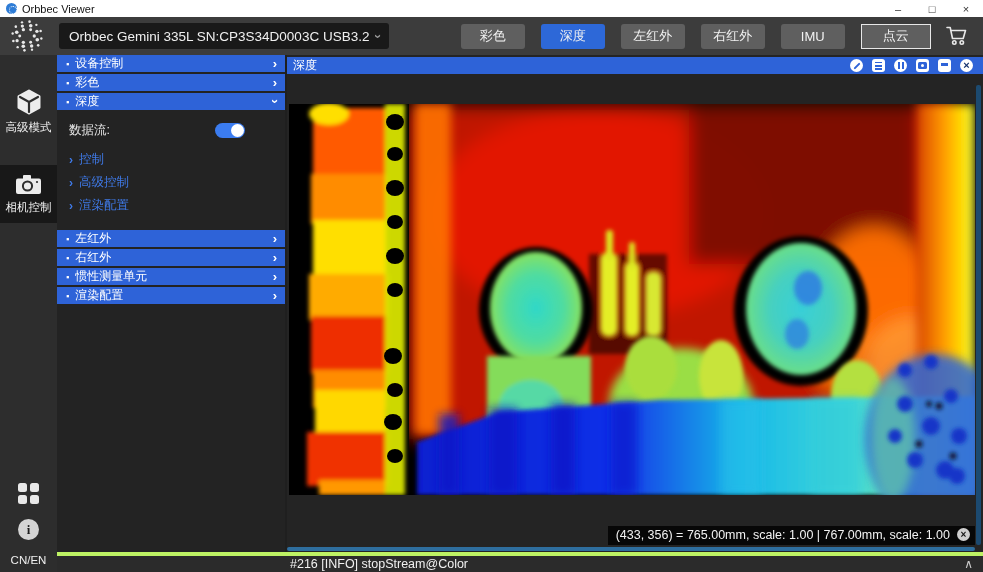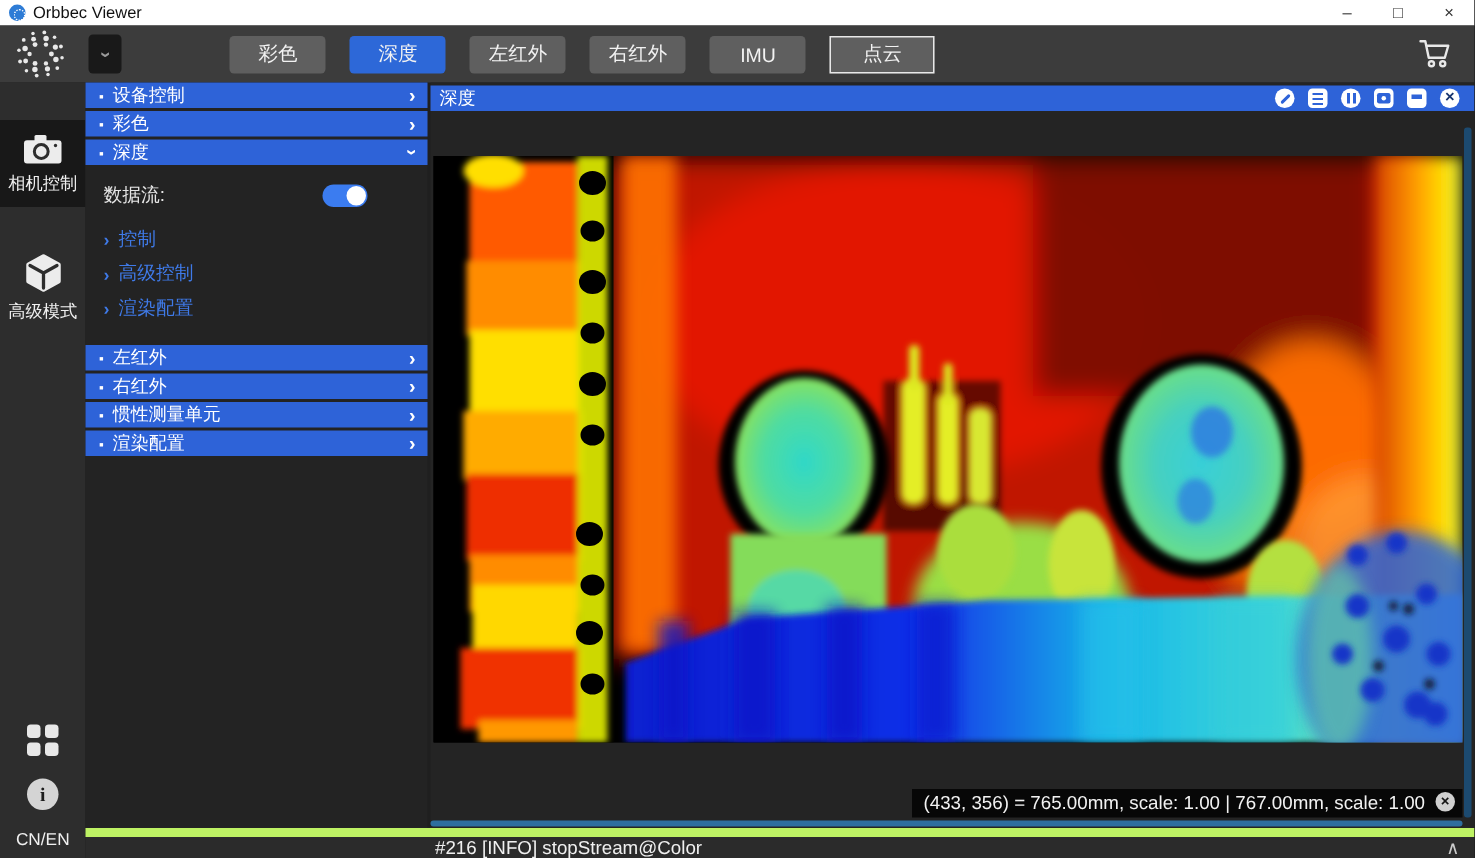--- a/index.html
+++ b/index.html
@@ -70,21 +70,21 @@
 
   .depth-canvas { position:absolute; left:2px; top:49px; width:686px; height:391px; background:#000; }
   .depth-canvas svg { display:block; width:100%; height:100%; }
 
   .vscroll { position:absolute; right:2px; top:30px; width:5px; height:460px; background:#1c4a70; border-radius:2px; }
   .status-line { position:absolute; right:8px; bottom:7px; background:#070707; color:#f2f2f2; font-size:12.5px; padding:2px 5px 3px 8px; display:flex; gap:7px; }
   .status-close { width:13px; height:13px; border-radius:50%; background:#cfcfcf; color:#141414; font-size:10px; font-weight:bold; display:flex; align-items:center; justify-content:center; line-height:1; }
   .hscroll { position:absolute; left:0; right:8px; bottom:1px; height:4px; background:#2e6e9e; border-radius:2px; }
 
   
-  .logbar { position:absolute; left:57px; right:0; bottom:0; height:20px; background:#2b2b2b; display:flex; align-items:center; padding-left:233px; font-size:12.5px; color:#f0f0f0; border-top:6px solid #bef264; }
+  .logbar { position:absolute; left:57px; right:0; bottom:0; height:20px; background:#2b2b2b; display:flex; align-items:center; padding-left:233px; font-size:12.5px; color:#f0f0f0; border-top:4px solid #bef264; }
   .log-caret { margin-left:auto; margin-right:10px; color:#cccccc; font-size:12px; }
 
   svg .st { stroke:#e8e8e8; fill:none; stroke-width:1.6; stroke-linejoin:round; stroke-linecap:round; }
 </style>
 </head>
 <body>
 
 <div class="titlebar">
   <span class="appicon"></span>
   <span>Orbbec Viewer</span>
@@ -120,53 +120,54 @@
         <circle cx="7" cy="27.5" r="1.4"></circle>
         <circle cx="6.2" cy="19.2" r="1.3"></circle>
         <circle cx="9.7" cy="11.7" r="1.4"></circle>
         <circle cx="16.5" cy="7" r="1.3"></circle>
         <circle cx="24.8" cy="6.2" r="1.4"></circle>
         <circle cx="32.3" cy="9.7" r="1.3"></circle>
         <circle cx="37" cy="16.5" r="1.4"></circle>
     </g>
   </svg>
   <div class="device-select">
+    <span>Orbbec Gemini 335L SN:CP3S34D0003C USB3.2</span>
     <span class="chev">›</span>
   </div>
   <div class="stream-buttons">
     <button class="sbtn">彩色</button>
     <button class="sbtn active">深度</button>
     <button class="sbtn">左红外</button>
     <button class="sbtn">右红外</button>
     <button class="sbtn">IMU</button>
     <button class="sbtn outlined">点云</button>
   </div>
   <svg class="cart" width="24" height="22" viewBox="0 0 24 22">
     <path class="st" d="M2,2.5 H5.2 L7.5,13.5 H18.2 L20.5,5.5 H6"></path>
     <circle class="st" cx="9.3" cy="17.5" r="1.7"></circle>
     <circle class="st" cx="16.8" cy="17.5" r="1.7"></circle>
   </svg>
 </div>
 
 <div class="sidebar">
+  <div class="side-item">
+    <svg width="26" height="26" viewBox="0 0 26 26">
+      <polygon points="13,2 23,7.5 23,18.5 13,24 3,18.5 3,7.5" fill="#ececec" stroke="#ececec" stroke-width="3" stroke-linejoin="round"></polygon>
+      <path d="M13,13 L13,23 M13,13 L4,8 M13,13 L22,8" stroke="#2d2d2d" stroke-width="2.2" fill="none" stroke-linecap="round"></path>
+    </svg>
+    <span>高级模式</span>
+  </div>
   <div class="side-item active">
     <svg width="27" height="21" viewBox="0 0 27 21">
       <rect x="1" y="4.5" width="25" height="15.5" rx="2" fill="#ececec"></rect>
       <rect x="8" y="1" width="8" height="5" rx="1" fill="#ececec"></rect>
       <circle cx="12.5" cy="12" r="4.6" fill="none" stroke="#2d2d2d" stroke-width="2"></circle>
       <circle cx="22" cy="8" r="1.1" fill="#2d2d2d"></circle>
     </svg>
     <span>相机控制</span>
-  </div>
-  <div class="side-item">
-    <svg width="26" height="26" viewBox="0 0 26 26">
-      <polygon points="13,2 23,7.5 23,18.5 13,24 3,18.5 3,7.5" fill="#ececec" stroke="#ececec" stroke-width="3" stroke-linejoin="round"></polygon>
-      <path d="M13,13 L13,23 M13,13 L4,8 M13,13 L22,8" stroke="#2d2d2d" stroke-width="2.2" fill="none" stroke-linecap="round"></path>
-    </svg>
-    <span>高级模式</span>
   </div>
   <div class="side-bottom">
     <div class="grid-icon">
         <span></span>
         <span></span>
         <span></span>
         <span></span>
       </div>
     <div class="info-icon">i</div>
     <div class="lang">CN/EN</div>

